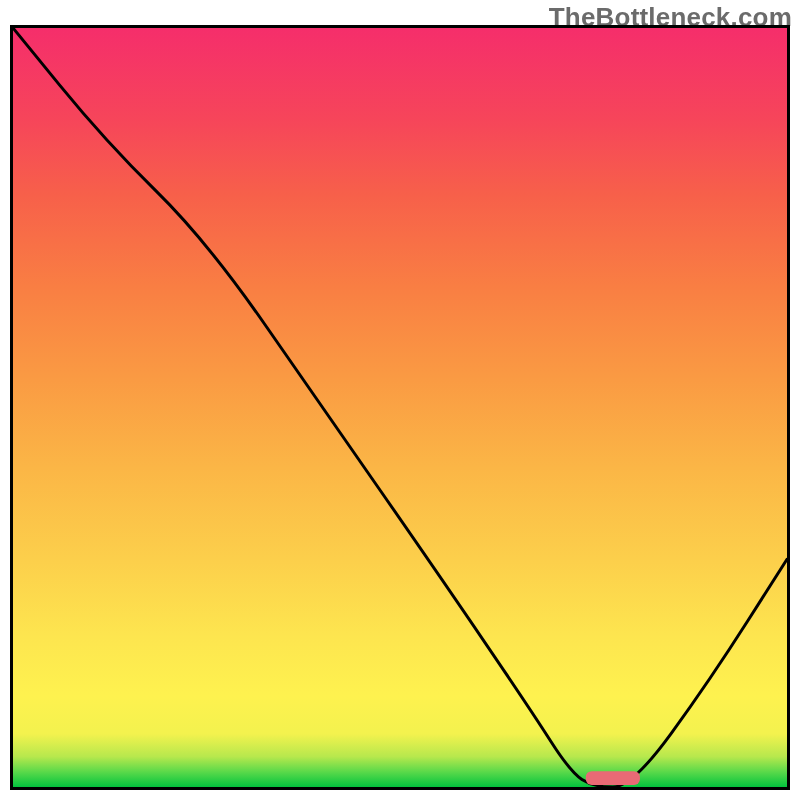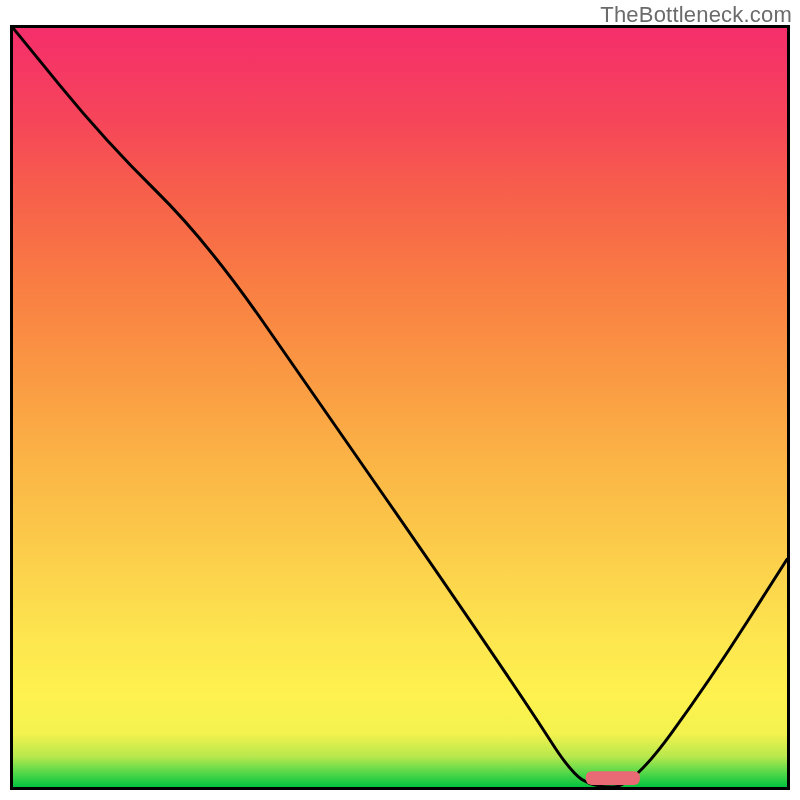--- a/index.html
+++ b/index.html
@@ -14,22 +14,22 @@
   .stage {
     position: relative;
     width: 800px;
     height: 800px;
   }
   
   .watermark {
     position: absolute;
     top: 2px;
     right: 8px;
-    font-size: 22px;
-    font-weight: 400;
+    font-size: 26px;
+    font-weight: 700;
     color: #6b6b6b;
     letter-spacing: 0.2px;
     user-select: none;
   }
   
   .plot {
     position: absolute;
     left: 10px;
     top: 25px;
     width: 780px;

